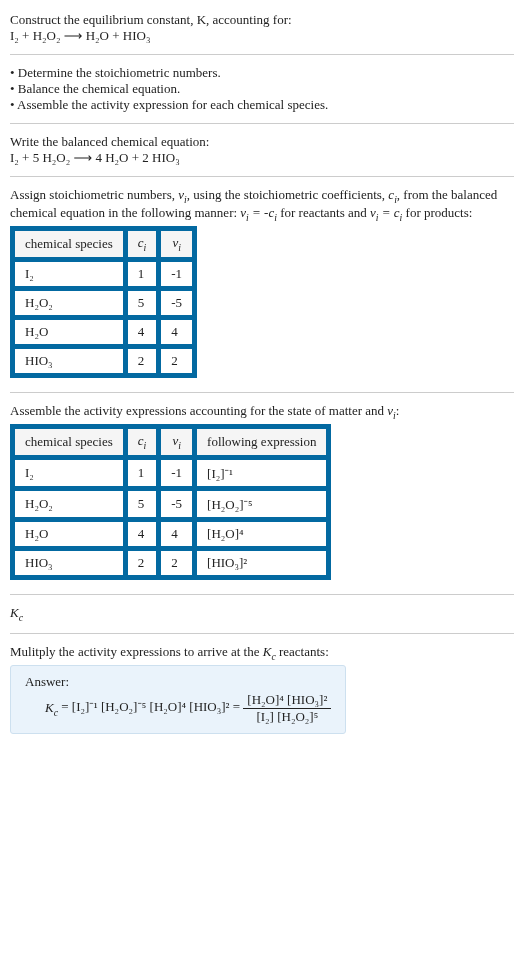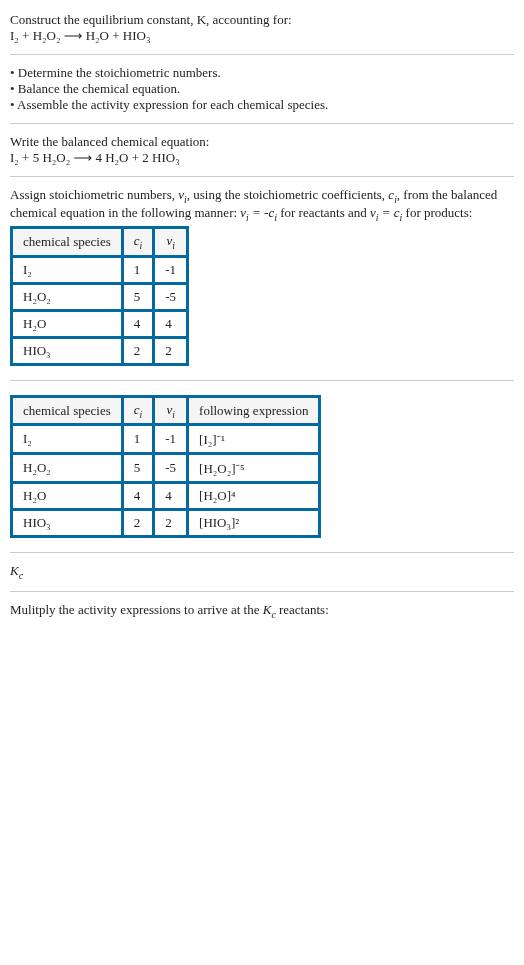--- a/index.html
+++ b/index.html
@@ -17,21 +17,21 @@
     hr {
       border: none;
       border-top: 1px solid #ccc;
       margin: 6px 0;
     }
     table {
       border-collapse: collapse;
       margin: 4px 0;
     }
     th, td {
-      border: 3px solid #0369a1;
+      border: 5px solid #0369a1;
       padding: 4px 10px;
       font-weight: normal;
     }
     th {
       background: #f5f5f5;
     }
     .answer-box {
       background: #eaf3fb;
       border: 1px solid #cde0ef;
       border-radius: 3px;
@@ -122,20 +122,23 @@
       <td>2</td>
       <td>2</td>
     </tr>
   </tbody>
     </table>
 </div>
 
 <hr>
 
 <div class="section">
+  <div>
+    <span>Assemble the activity expressions accounting for the state of matter and </span><span class="italic">ν<sub>i</sub></span><span>:</span>
+  </div>
   <table>
     <tbody>
         <tr>
       <th>chemical species</th>
       <th><span class="italic">c<sub>i</sub></span></th>
       <th><span class="italic">ν<sub>i</sub></span></th>
       <th>following expression</th>
     </tr>
     <tr>
       <td>I₂</td>
@@ -172,13 +175,19 @@
     <span>K</span><sub>c</sub>
   </div>
 </div>
 
 <hr>
 
 <div class="section">
   <div>
     <span>Mulitply the activity expressions to arrive at the </span><span class="italic">K<sub>c</sub></span><span> reactants:</span>
   </div>
+  <div class="answer-box">
+    <div class="answer-label">Answer:</div>
+    <div class="formula" style="padding-left:20px;">
+      <span class="italic"><span>K</span><sub>c</sub></span><span> = [I₂]⁻¹ [H₂O₂]⁻⁵ [H₂O]⁴ [HIO₃]² = </span><span class="frac"><span class="num">[H₂O]⁴ [HIO₃]²</span><span class="den">[I₂] [H₂O₂]⁵</span></span>
+    </div>
+  </div>
 </div>
 
 </body></html>

